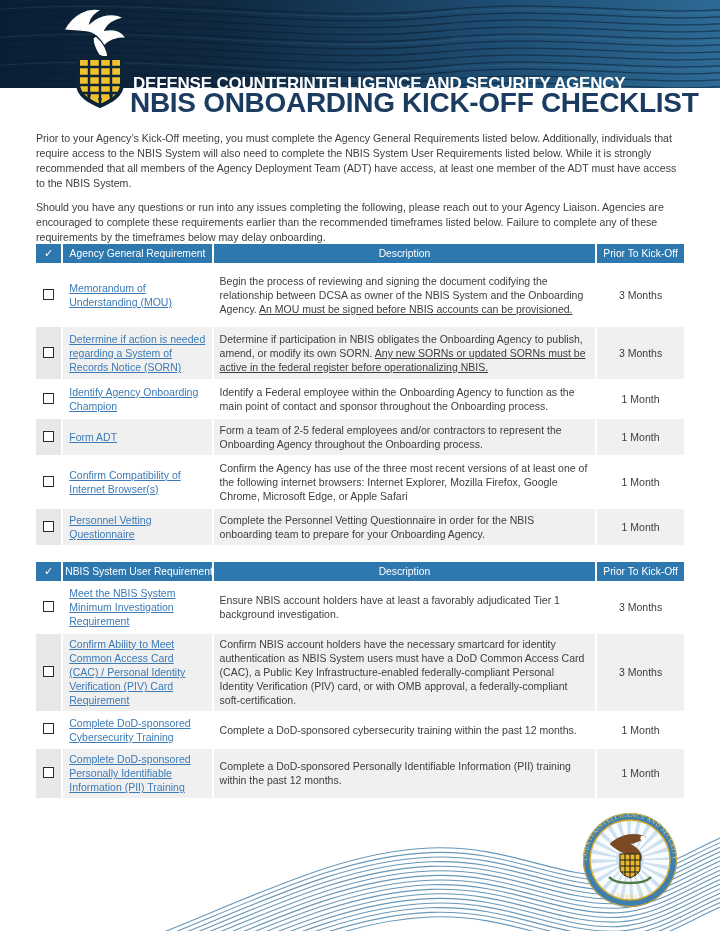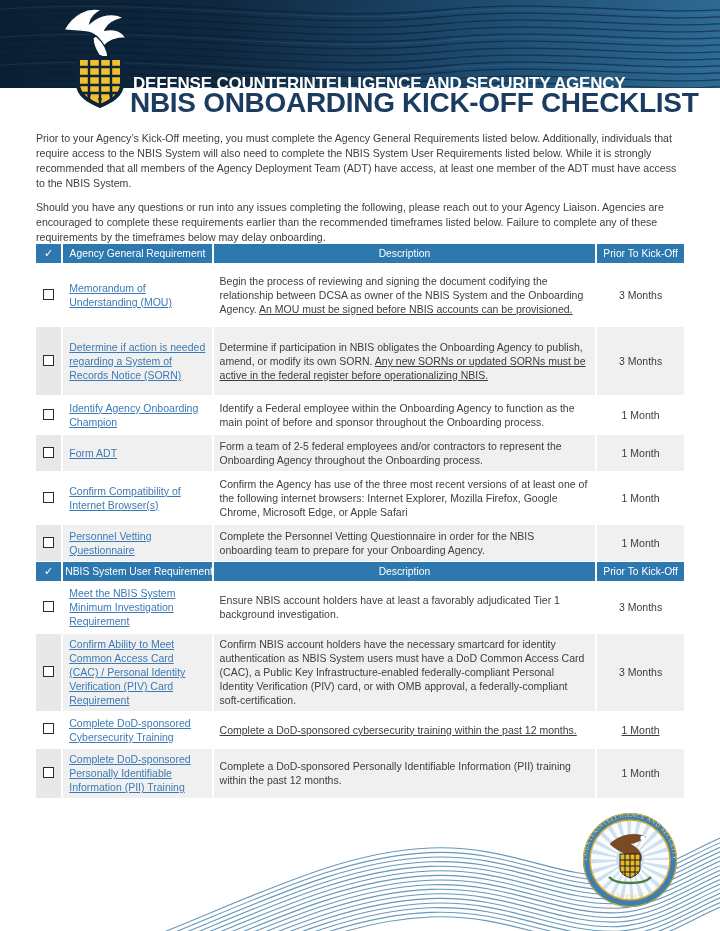--- a/index.html
+++ b/index.html
@@ -31,22 +31,22 @@
   td.c-desc{line-height:14.2px;padding-left:8px;}
   td.c-prior{text-align:center;}
   tr.band-row td{background:#f0f0f0;}
   tr.band-row td.c-check{background:#e8e8e8;}
   a.link{color:#3c7ab5;text-decoration:underline;line-height:14.2px;}
   .ul{text-decoration:underline;}
   .cb{display:inline-block;width:9px;height:9px;border:1.5px solid #2b2b2b;background:#fff;}
   th .chk{font-size:11px;}
   .t1{top:242px;}
   .t2{top:560px;}
-  .h62{height:60px;} .h58{height:68px;} .h38{height:36px;} .h52{height:50px;}
-  .h50{height:48px;} .h74{height:72px;} .h36{height:34px;text-decoration:underline;} .h46{height:44px;border-radius:8px;}
+  .h62{height:60px;} .h58{height:52px;} .h38{height:36px;} .h52{height:50px;}
+  .h50{height:48px;} .h74{height:72px;} .h36{height:34px;} .h46{height:44px;border-radius:8px;}
 
   
   .footer-waves{position:absolute;left:0;top:810px;width:720px;height:121px;}
   .seal{position:absolute;left:582px;top:812px;width:96px;height:96px;}
 </style>
 </head>
 <body>
 
 <div class="page">
 
@@ -116,21 +116,21 @@
     </tr>
     <tr class="band-row h58">
       <td class="c-check"><span class="cb"></span></td>
       <td class="c-req"><a class="link" href="#">Determine if action is needed regarding a System of Records Notice (SORN)</a></td>
       <td class="c-desc"><span>Determine if participation in NBIS obligates the Onboarding Agency to publish, amend, or modify its own SORN.  </span><span class="ul">Any new SORNs or updated SORNs must be active in the federal register before operationalizing NBIS.</span></td>
       <td class="c-prior">3 Months</td>
     </tr>
     <tr class="h38">
       <td class="c-check"><span class="cb"></span></td>
       <td class="c-req"><a class="link" href="#">Identify Agency Onboarding Champion</a></td>
-      <td class="c-desc"><span>Identify a Federal employee within the Onboarding Agency to function as the main point of before and sponsor throughout the Onboarding process.</span></td>
+      <td class="c-desc"><span>Identify a Federal employee within the Onboarding Agency to function as the main point of contact and sponsor throughout the Onboarding process.</span></td>
       <td class="c-prior">1 Month</td>
     </tr>
     <tr class="band-row h38">
       <td class="c-check"><span class="cb"></span></td>
       <td class="c-req"><a class="link" href="#">Form ADT</a></td>
       <td class="c-desc"><span>Form a team of 2-5 federal employees and/or contractors to represent the Onboarding Agency throughout the Onboarding process.</span></td>
       <td class="c-prior">1 Month</td>
     </tr>
     <tr class="h52">
       <td class="c-check"><span class="cb"></span></td>

